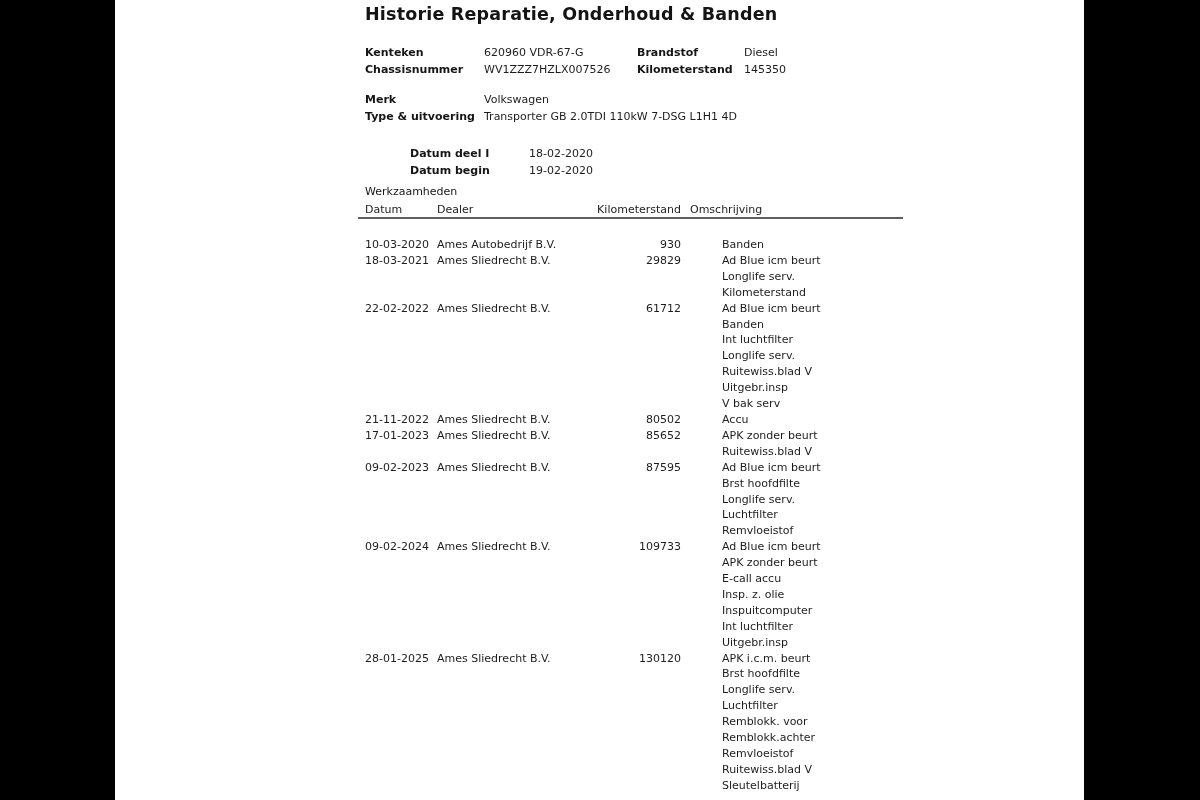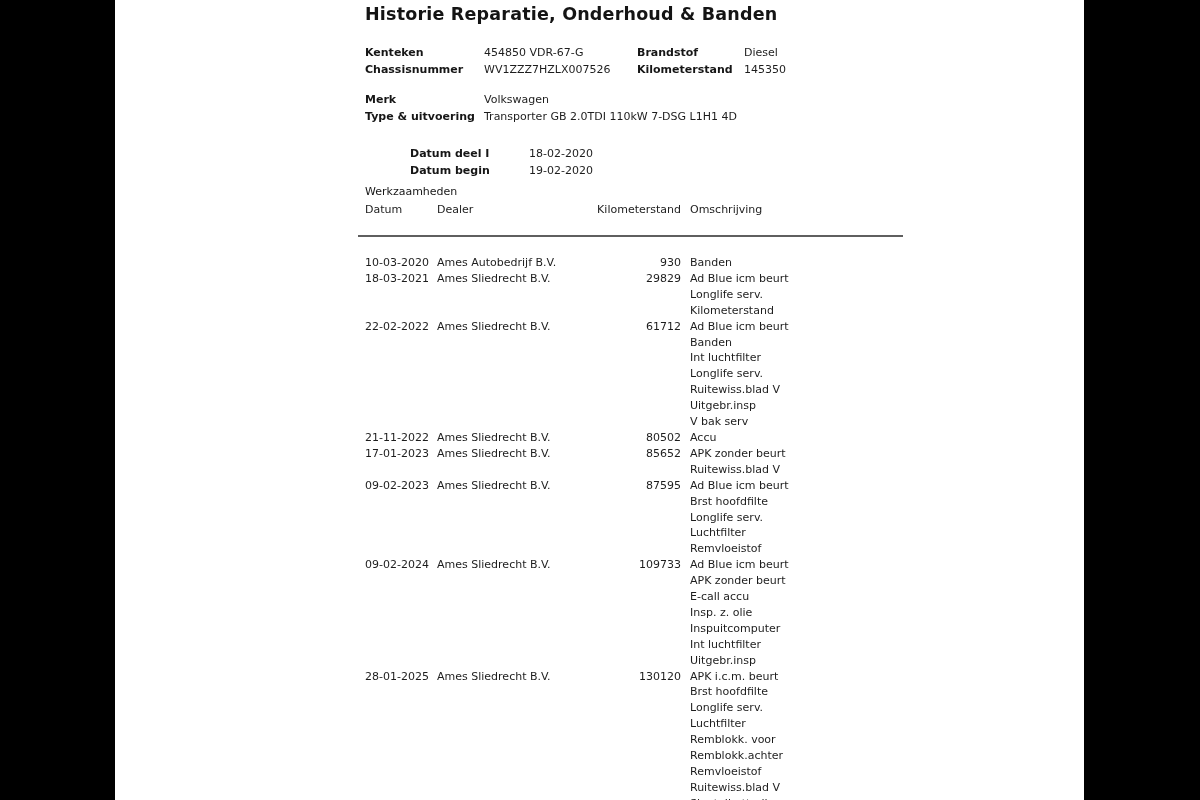--- a/index.html
+++ b/index.html
@@ -70,51 +70,51 @@
     left: 243px;
     top: 203px;
     width: 545px;
     box-sizing: border-box;
     padding-left: 7px;
   }
   .thead {
     display: grid;
     grid-template-columns: 72px 154px 90px 9px 1fr;
     line-height: 14px;
-    padding-bottom: 18px;
+    padding-bottom: 0;
     color: #222222;
   }
   .thead-rule {
     margin-left: -7px;
     width: 545px;
     height: 2px;
     background: #5f5f5f;
   }
   .tbody { padding-top: 18px; }
   .trow {
     display: grid;
     grid-template-columns: 72px 154px 90px 9px 1fr;
     align-items: start;
   }
   .td { line-height: 15.9px; white-space: nowrap; }
   .c-km, .th-km { text-align: right; }
-  .oms-line { line-height: 15.9px; white-space: nowrap; }
+  .oms-line { line-height: 15.9px; white-space: nowrap; margin-left: 32px; }
 </style>
 </head>
 <body>
 
 <div class="stage">
   <div class="page">
 
     <h1 class="page-title">Historie Reparatie, Onderhoud &amp; Banden</h1>
 
     <div class="info-block info-block-1">
       <div class="info-row">
         <span class="lbl pos-c1">Kenteken</span>
-        <span class="val pos-c2">454850 VDR-67-G</span>
+        <span class="val pos-c2">620960 VDR-67-G</span>
         <span class="lbl pos-c3">Brandstof</span>
         <span class="val pos-c4">Diesel</span>
       </div>
       <div class="info-row">
         <span class="lbl pos-c1">Chassisnummer</span>
         <span class="val pos-c2">WV1ZZZ7HZLX007526</span>
         <span class="lbl pos-c3">Kilometerstand</span>
         <span class="val pos-c4">145350</span>
       </div>
     </div>

